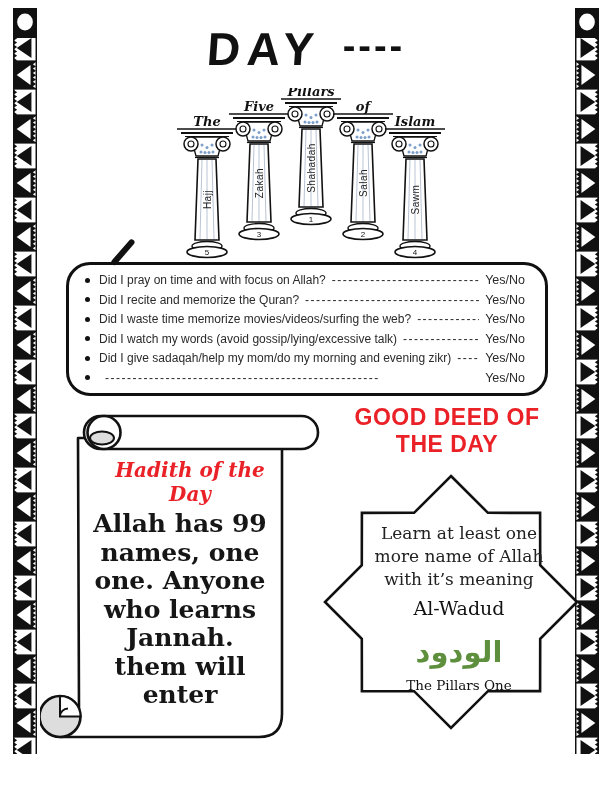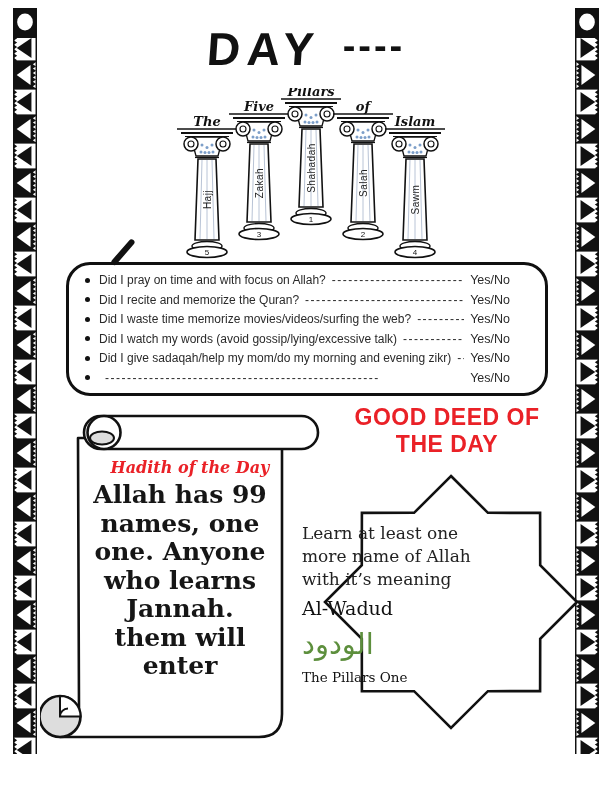--- a/index.html
+++ b/index.html
@@ -24,46 +24,46 @@
   .pnum{font-size:8px;fill:#111;font-family:"Liberation Sans",sans-serif;}
   .ink{stroke:#111;}
 
   
   .pen-mark{position:absolute;left:120px;top:236px;width:5.5px;height:32px;background:#111;
             border-radius:3px;transform:rotate(41deg);}
 
   
   .checklist{position:absolute;left:66px;top:262px;width:482px;height:134px;
              border:3px solid #101010;border-radius:24px;box-sizing:border-box;
-             padding:8px 35px 8px 16px;display:flex;flex-direction:column;justify-content:space-between;}
+             padding:8px 20px 8px 16px;display:flex;flex-direction:column;justify-content:space-between;}
   .chk-row{display:flex;align-items:center;overflow:hidden;font-size:12px;color:#2a2a2a;}
   .bullet{width:5px;height:5px;border-radius:50%;background:#111;margin-right:9px;flex:none;}
   .q{white-space:nowrap;flex:none;}
   .dash{flex:1;overflow:hidden;white-space:nowrap;margin:0 6px;letter-spacing:1.5px;color:#2a2a2a;}
   .ans{flex:none;font-size:12.5px;}
 
   
   .scroll-svg{position:absolute;left:40px;top:410px;width:290px;height:335px;}
   .hadith-text{position:absolute;left:78px;top:458px;width:204px;text-align:center;}
   .hadith-heading{font-family:"DejaVu Serif",serif;font-style:italic;font-weight:700;
-                  font-size:16px;color:var(--red,#ea2127);padding-left:20px;}
+                  font-size:20px;color:var(--red,#ea2127);padding-left:20px;}
   .hadith-lines{margin-top:4px;}
   .h-line{font-family:"DejaVu Serif",serif;font-weight:700;font-size:25px;line-height:28.5px;color:#161616;}
 
   
   .gd-heading{position:absolute;left:336px;top:404px;width:222px;text-align:center;}
   .gd-line{font-size:23px;font-weight:800;color:var(--red,#ea2127);letter-spacing:.5px;line-height:27px;}
 
   .star-svg{position:absolute;left:321px;top:472px;width:260px;height:260px;}
-  .star-content{position:absolute;left:302px;top:472px;width:260px;height:260px;
-                text-align:left;box-sizing:border-box;padding-top:50px;}
+  .star-content{position:absolute;left:329px;top:472px;width:260px;height:260px;
+                text-align:center;box-sizing:border-box;padding-top:50px;}
   .si-line{font-family:"DejaVu Serif",serif;font-size:17px;line-height:23px;color:#222;}
   .translit{font-family:"DejaVu Serif",serif;font-size:19px;margin-top:6px;color:#111;}
-  .arabic{font-family:"DejaVu Sans",sans-serif;font-size:29px;font-weight:400;
-          color:var(--green,#5d8f3d);margin-top:8px;direction:rtl;}
+  .arabic{font-family:"DejaVu Sans",sans-serif;font-size:29px;font-weight:700;
+          color:var(--green,#5d8f3d);margin-top:16px;direction:rtl;}
   .meaning{font-family:"DejaVu Serif",serif;font-size:13.5px;margin-top:8px;color:#111;}
 </style>
 </head>
 <body>
 
 <div class="page">
 
   <svg class="border-strip" id="border-left" viewBox="0 0 26 746" preserveAspectRatio="none">
     <defs>
       <pattern id="bp1" width="26" height="54" patternUnits="userSpaceOnUse">

